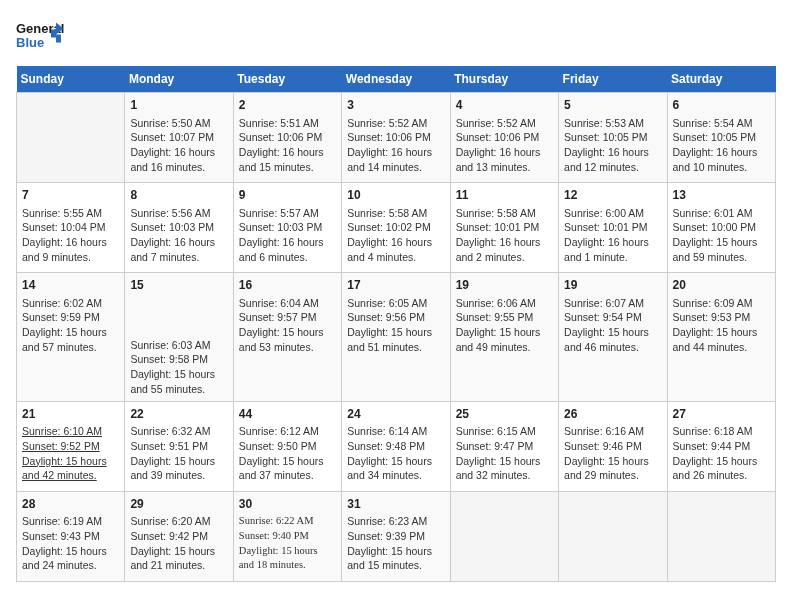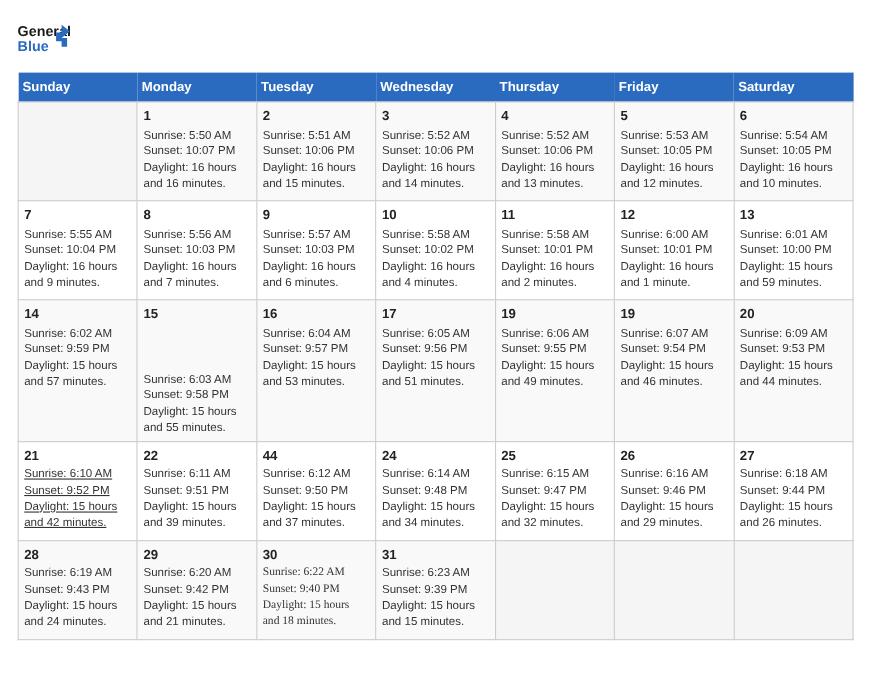--- a/index.html
+++ b/index.html
@@ -255,21 +255,21 @@
       <tr>
         <td>
           <span class="day-num">21</span>
           <div class="cell-content" style="white-space: pre-line; text-decoration: underline;">Sunrise: 6:10 AM
 Sunset: 9:52 PM
 Daylight: 15 hours
 and 42 minutes.</div>
         </td>
         <td>
           <span class="day-num">22</span>
-          <div class="cell-content" style="white-space: pre-line;">Sunrise: 6:11 AM
+          <div class="cell-content" style="white-space: pre-line;">Sunrise: 6:32 AM
 Sunset: 9:51 PM
 Daylight: 15 hours
 and 39 minutes.</div>
         </td>
         <td>
           <span class="day-num">44</span>
           <div class="cell-content" style="white-space: pre-line;">Sunrise: 6:12 AM
 Sunset: 9:50 PM
 Daylight: 15 hours
 and 37 minutes.</div>

